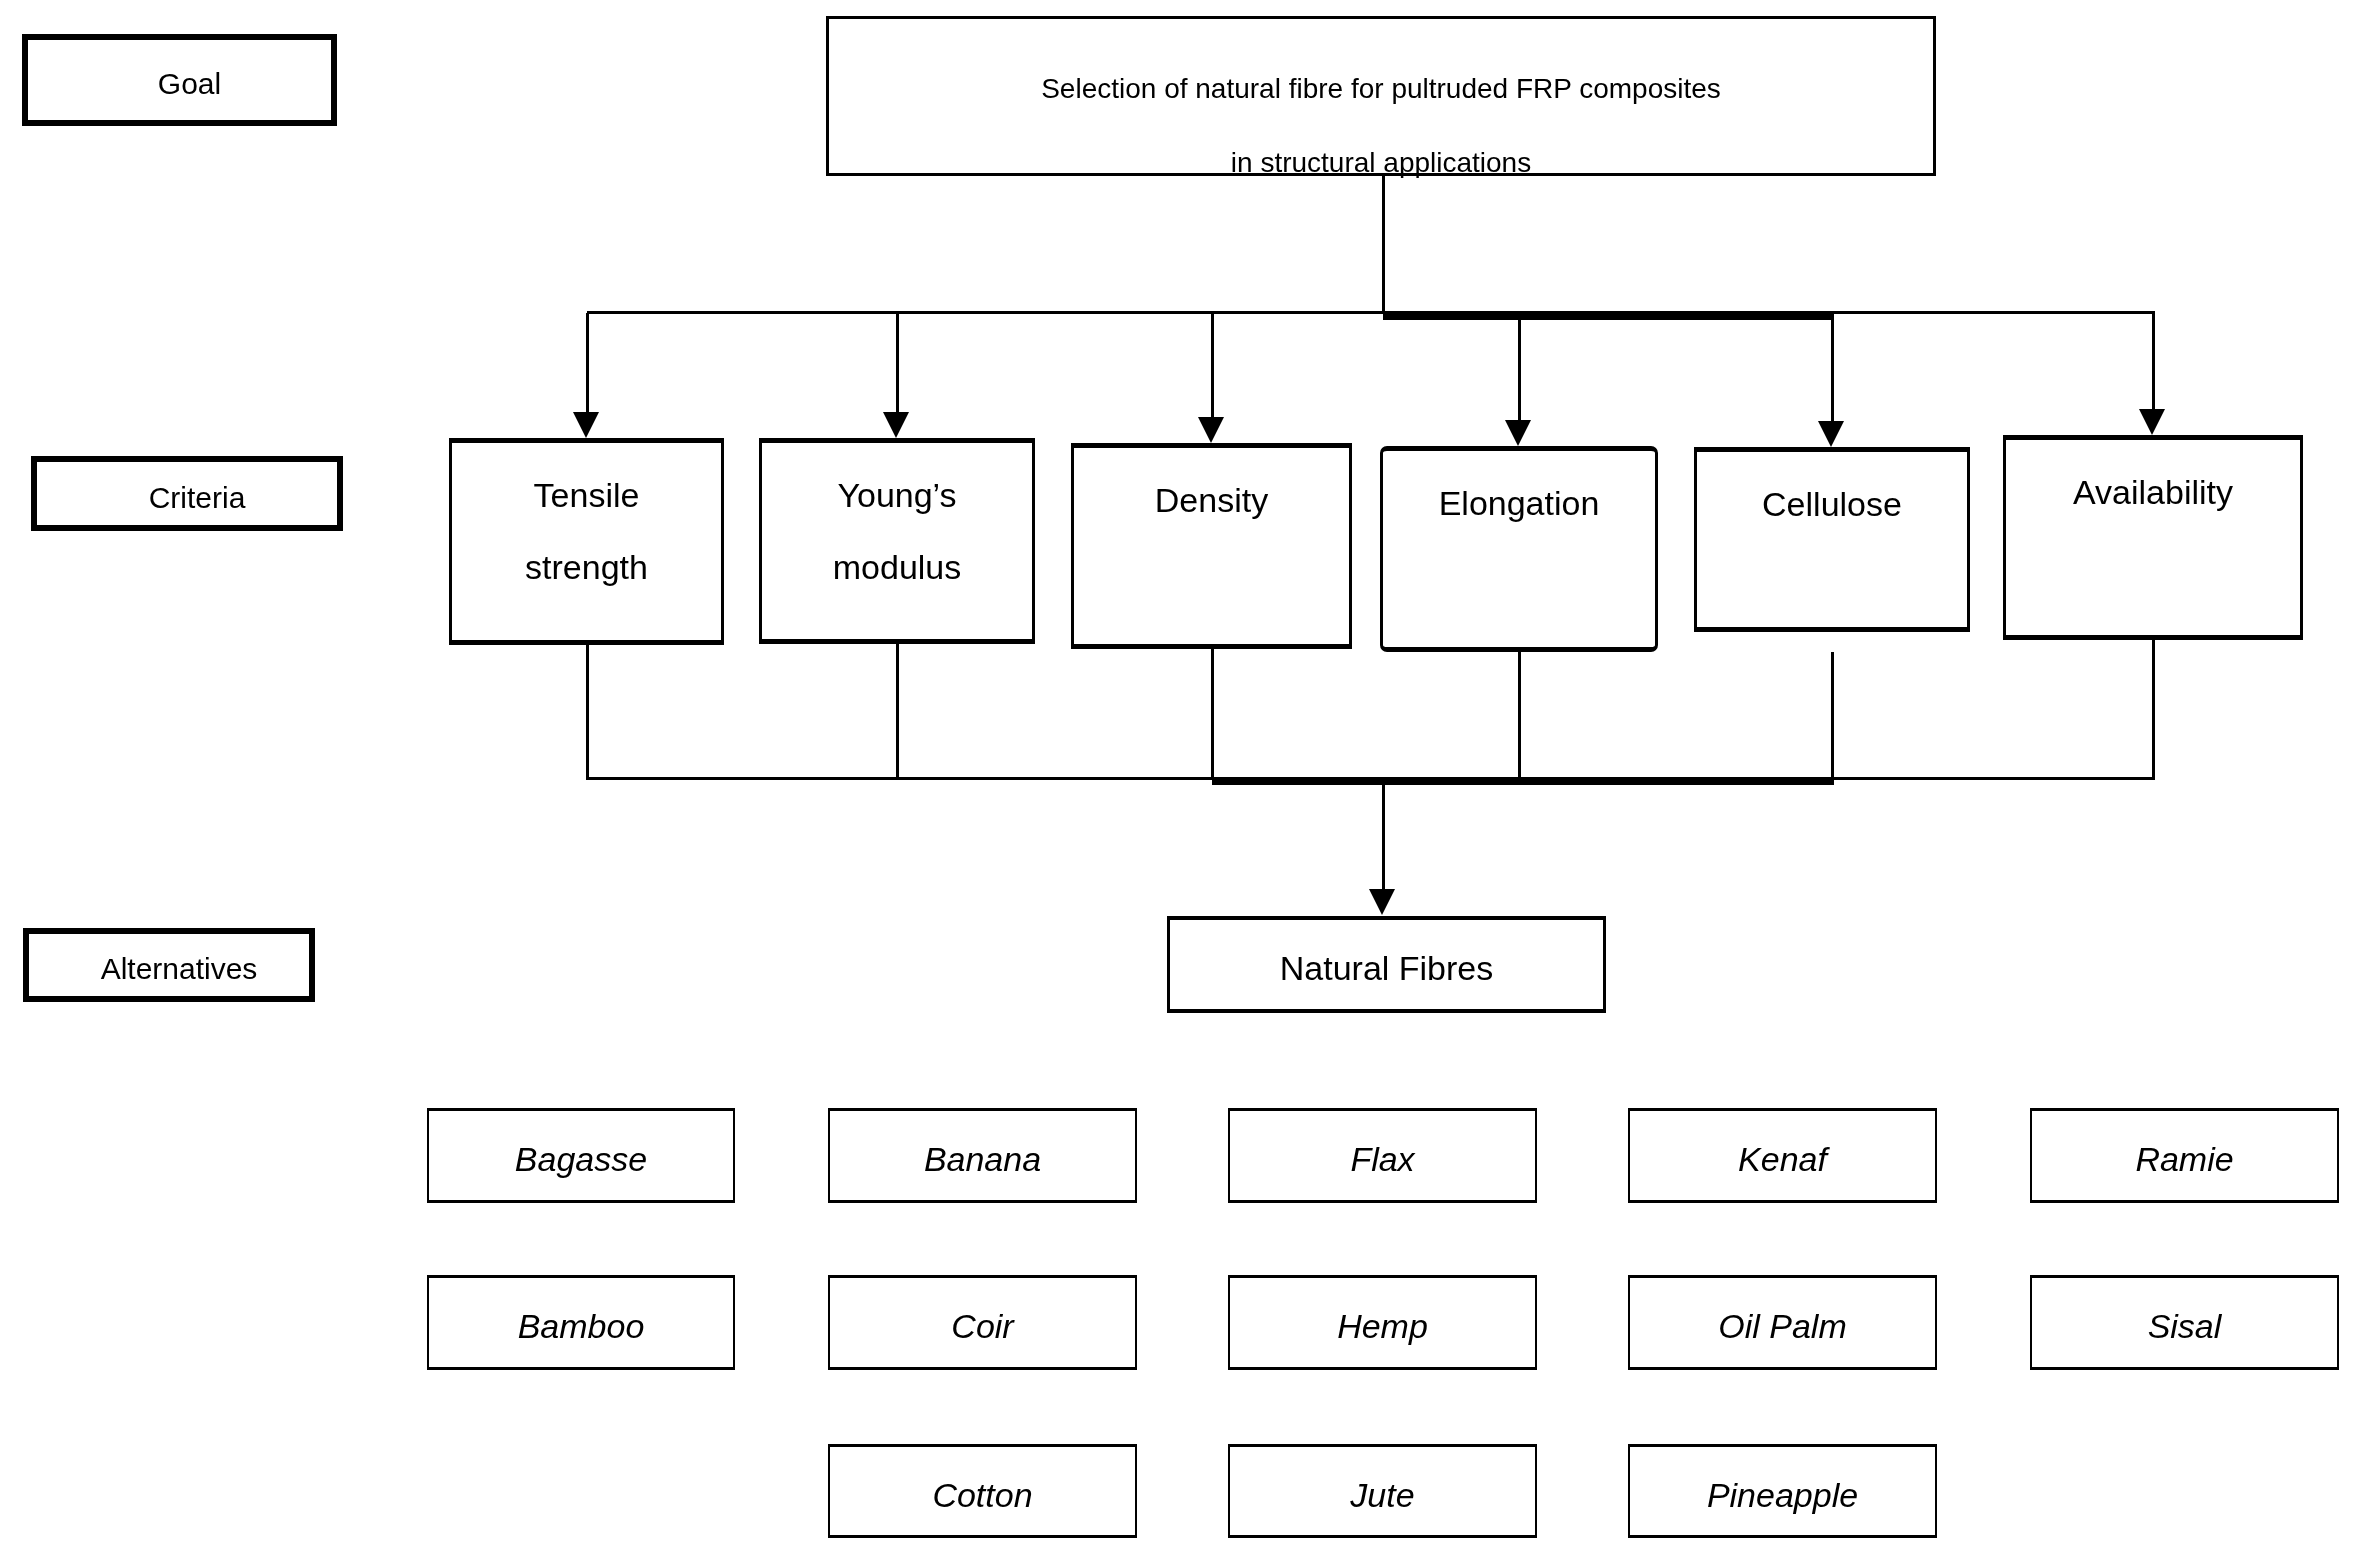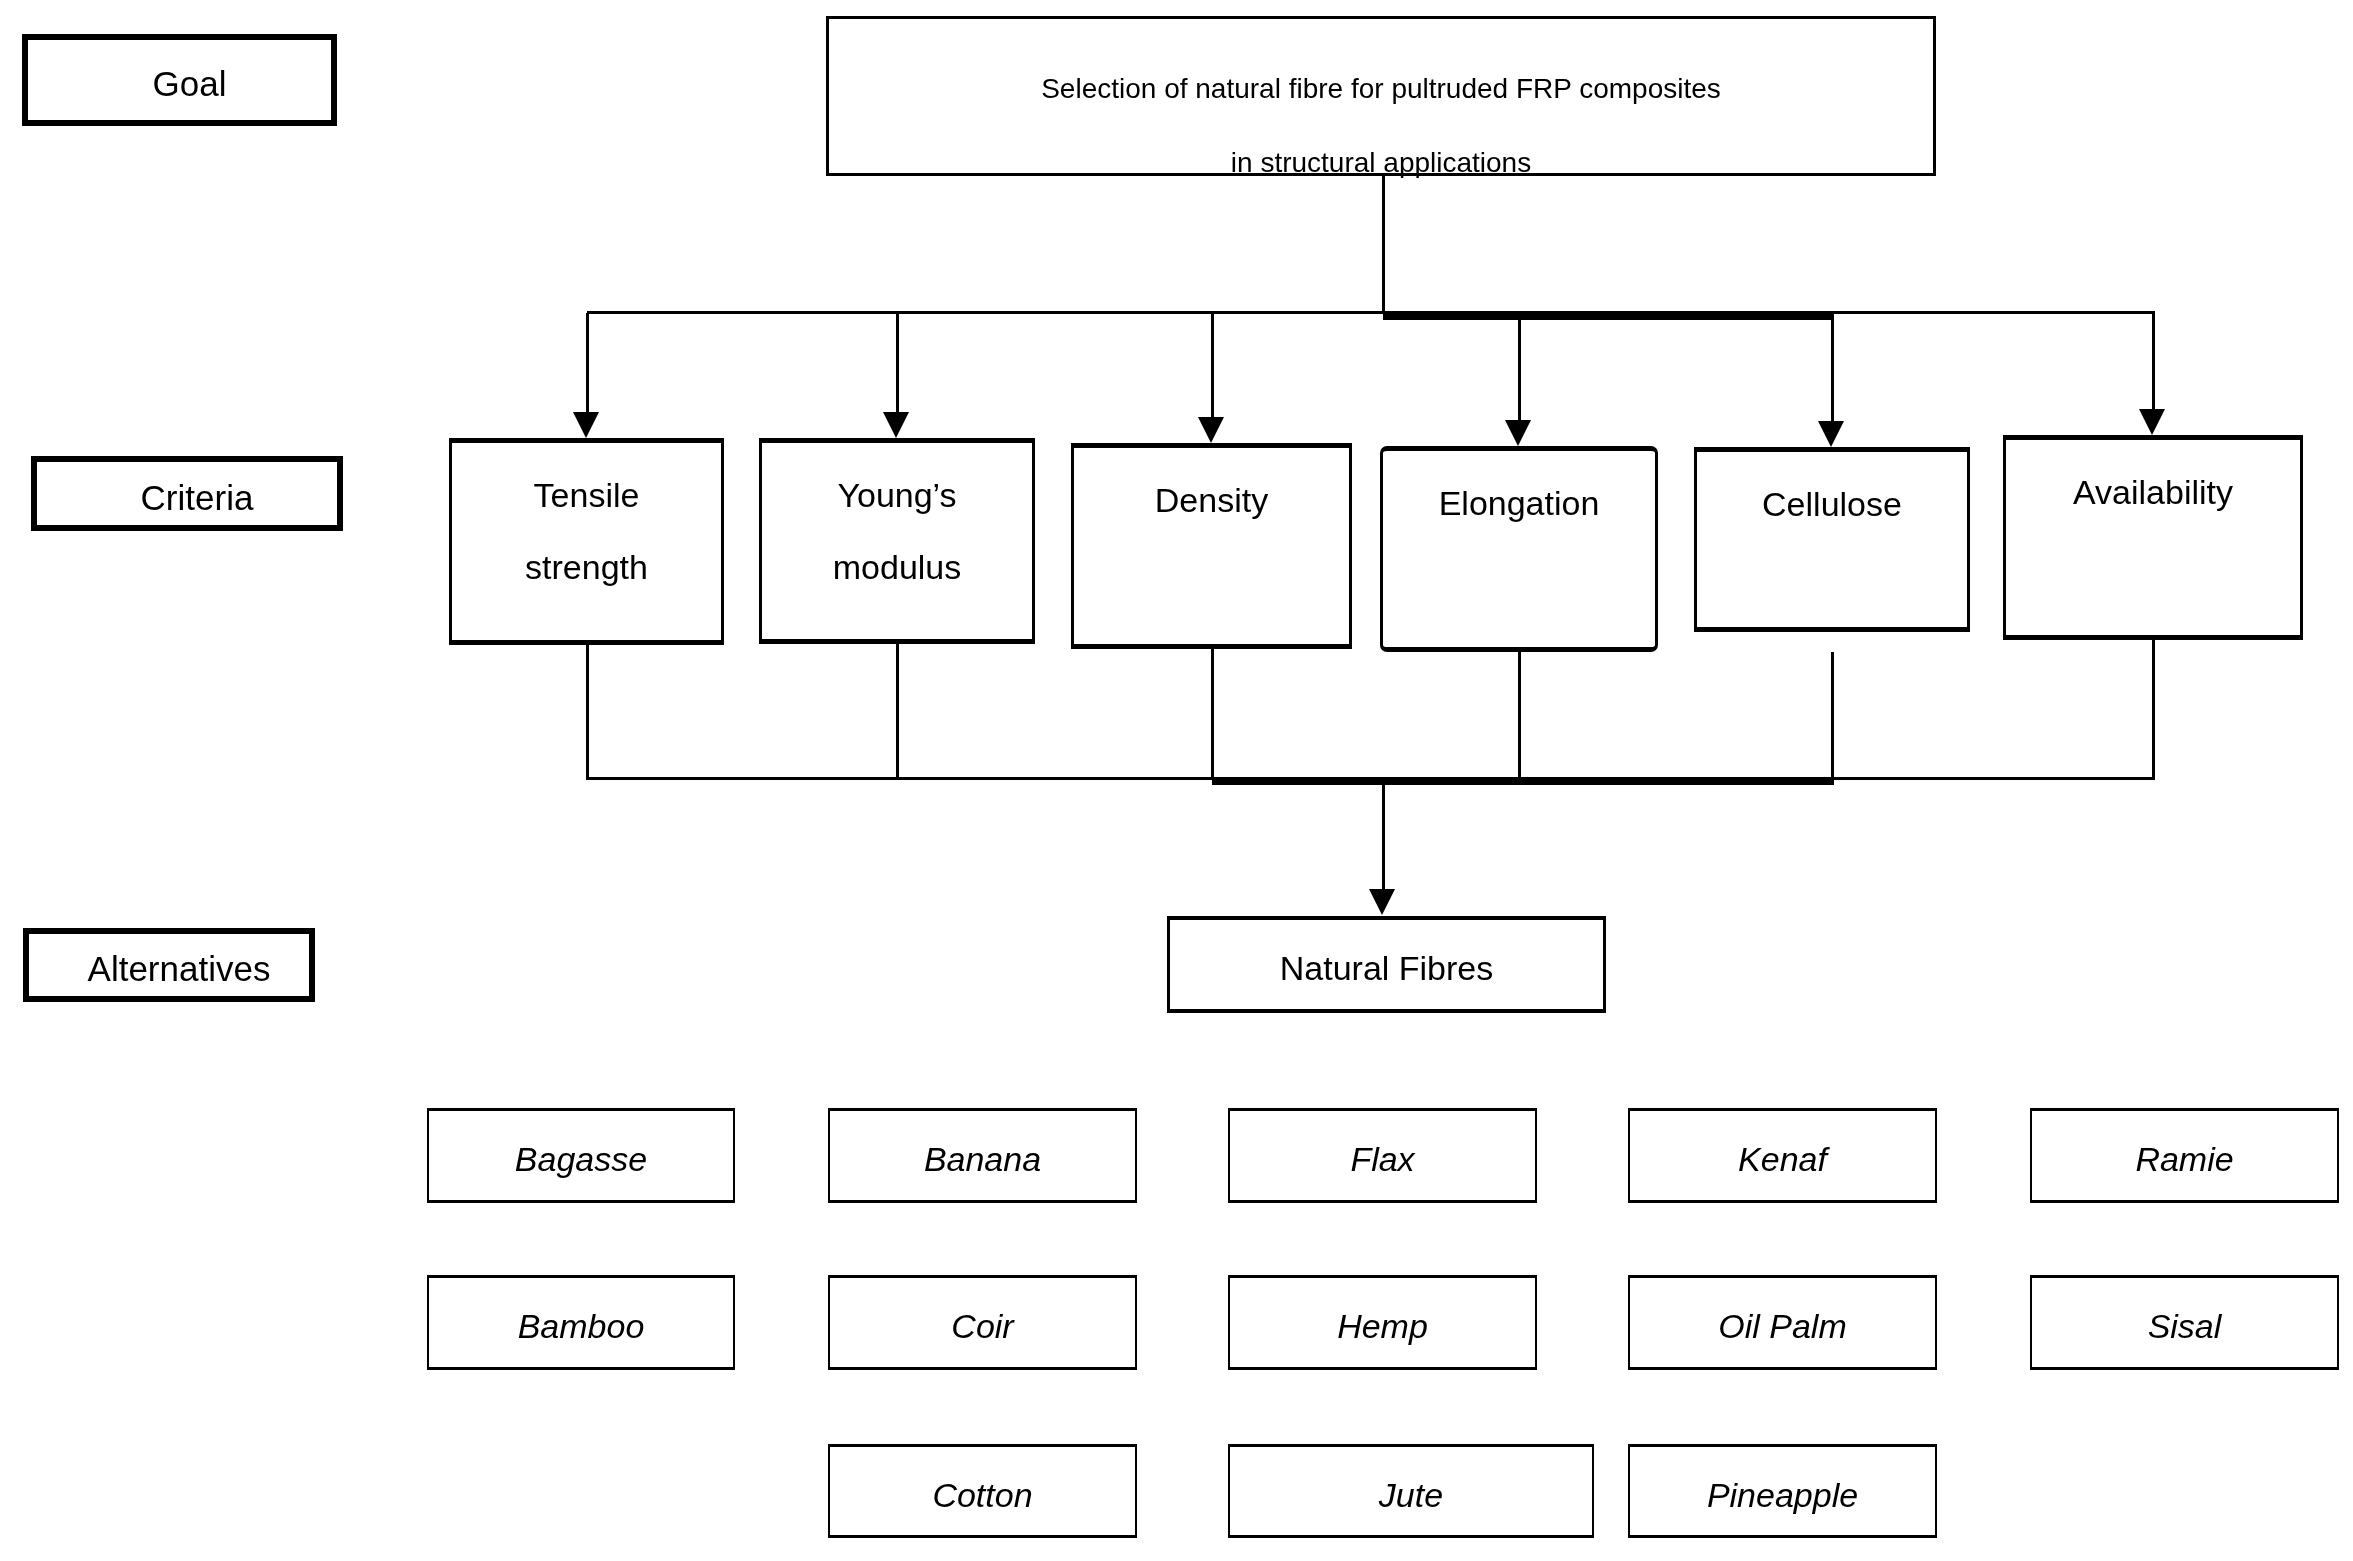--- a/index.html
+++ b/index.html
@@ -27,21 +27,21 @@
     flex-direction: column;
     align-items: center;
     justify-content: center;
     text-align: center;
     font-size: 34px;
     line-height: 1.15;
     padding-top: 8.8px; 
   }
   .level-label-box {
     border-width: 6.6px;
-    font-size: 35px;
+    font-size: 30px;
     padding-left: 20px;
   }
   .title-box {
     border-width: 3.8px;
     font-size: 28px;
     justify-content: flex-start;
     padding-top: 33px;
   }
   .title-box .line {
     display: block;
@@ -195,21 +195,21 @@
   <div class="box alt-box" style="left:1628px; top:1275px; width:309px; height:95px;">
     <span>Oil Palm</span>
   </div>
   <div class="box alt-box" style="left:2030px; top:1275px; width:309px; height:95px;">
     <span>Sisal</span>
   </div>
 
   <div class="box alt-box" style="left:828px; top:1444px; width:309px; height:94px;">
     <span>Cotton</span>
   </div>
-  <div class="box alt-box" style="left:1228px; top:1444px; width:366px; height:94px;">
+  <div class="box alt-box" style="left:1228px; top:1444px; width:309px; height:94px;">
     <span>Jute</span>
   </div>
   <div class="box alt-box" style="left:1628px; top:1444px; width:309px; height:94px;">
     <span>Pineapple</span>
   </div>
 
 </div>
 
 
 </body></html>

